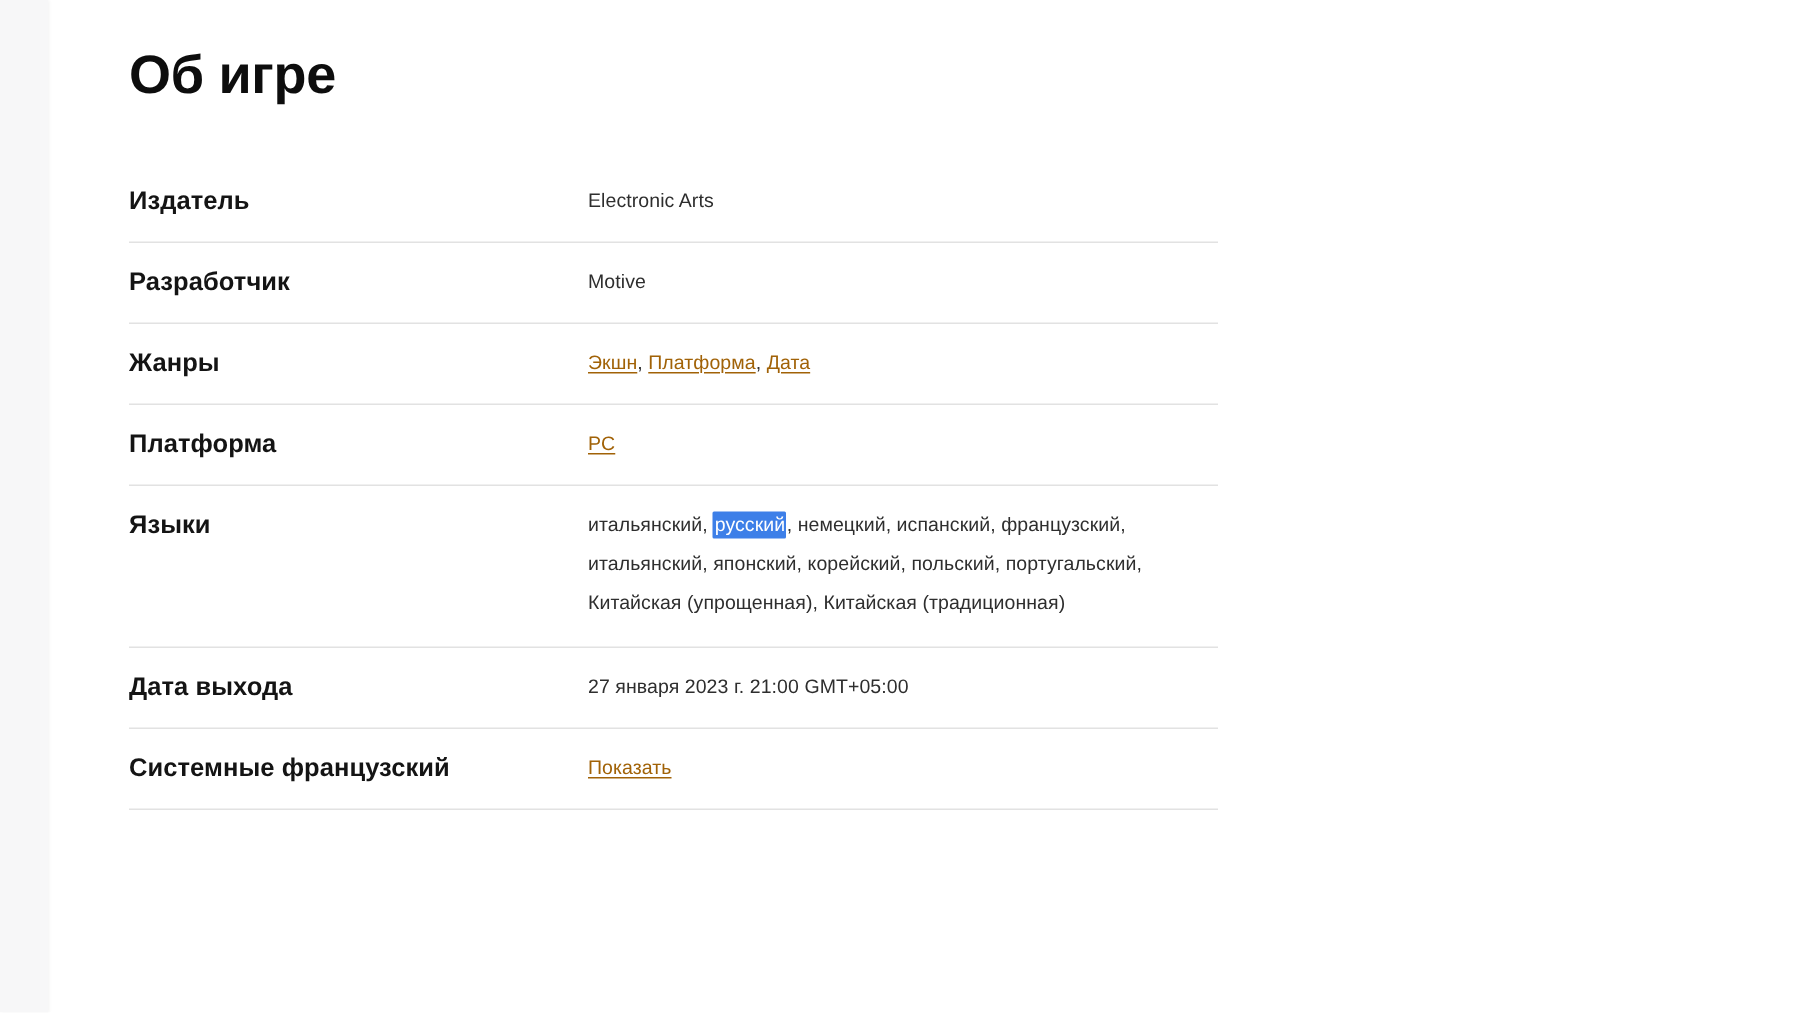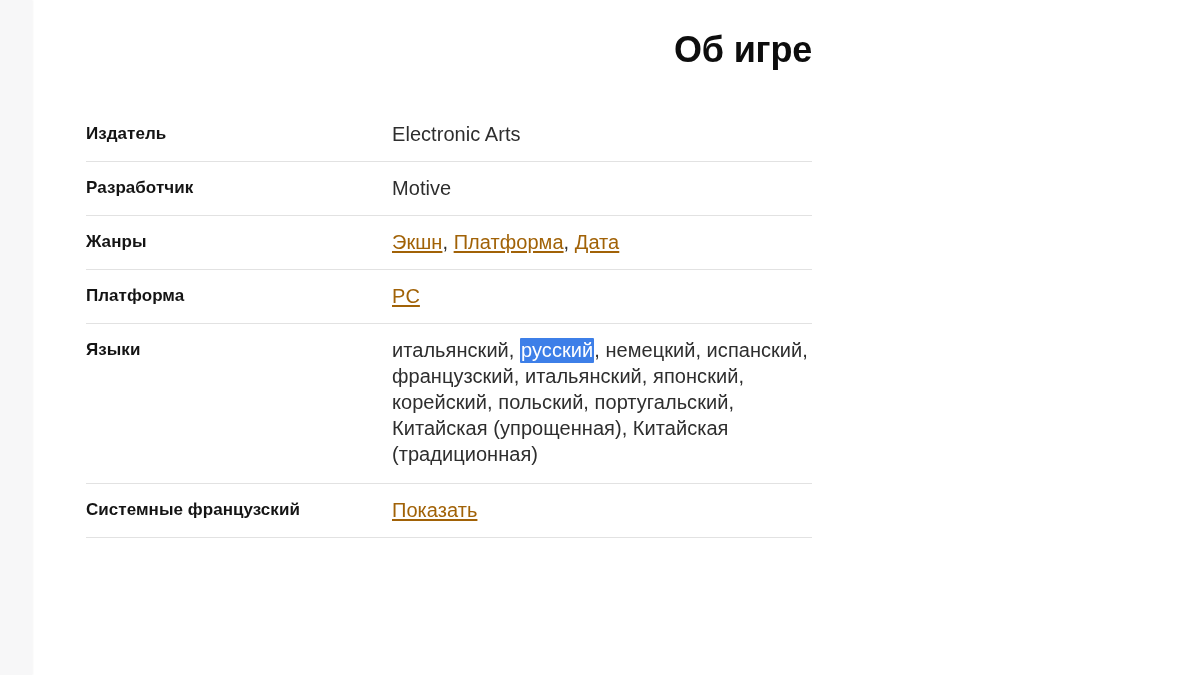--- a/index.html
+++ b/index.html
@@ -48,21 +48,20 @@
   }
 
   .page-title {
     font-size: 36px;
     font-weight: 700;
     color: #0d0d0d;
     letter-spacing: -0.2px;
     margin: 0;
     padding: 28px 0 0 0;
     line-height: 44px;
-    text-align: right;
   }
 
   .spec-table {
     margin-top: 36px;
     width: 726px;
   }
 
   .spec-row {
     display: flex;
     align-items: flex-start;
@@ -80,21 +79,21 @@
     font-size: 17px;
     font-weight: 700;
     color: #141414;
     line-height: 24px;
     padding: 14px 0 15px 0;
     letter-spacing: 0.05px;
   }
 
   .spec-value {
     flex: 1 1 auto;
-    font-size: 20px;
+    font-size: 13px;
     font-weight: 400;
     color: #2e2e2e;
     line-height: 24px;
     padding: 14px 0 15px 0;
     letter-spacing: 0.05px;
   }
 
   .spec-value.multiline {
     line-height: 26px;
     padding-top: 13px;
@@ -155,20 +154,24 @@
       <div class="spec-value">
         <a class="link" href="#">PC</a>
       </div>
     </div>
 
     <div class="spec-row">
       <div class="spec-label">Языки</div>
       <div class="spec-value multiline"><span>итальянский, </span><span class="selected-text">русский</span><span>, немецкий, испанский, французский, итальянский, японский, корейский, польский, португальский, Китайская (упрощенная), Китайская (традиционная)</span></div>
     </div>
 
+    <div class="spec-row">
+      <div class="spec-label">Дата выхода</div>
+      <div class="spec-value">27 января 2023 г. 21:00 GMT+05:00</div>
+    </div>
 
     <div class="spec-row">
       <div class="spec-label">Системные французский</div>
       <div class="spec-value">
         <a class="link" href="#">Показать</a>
       </div>
     </div>
 
   </div>
 </div>

